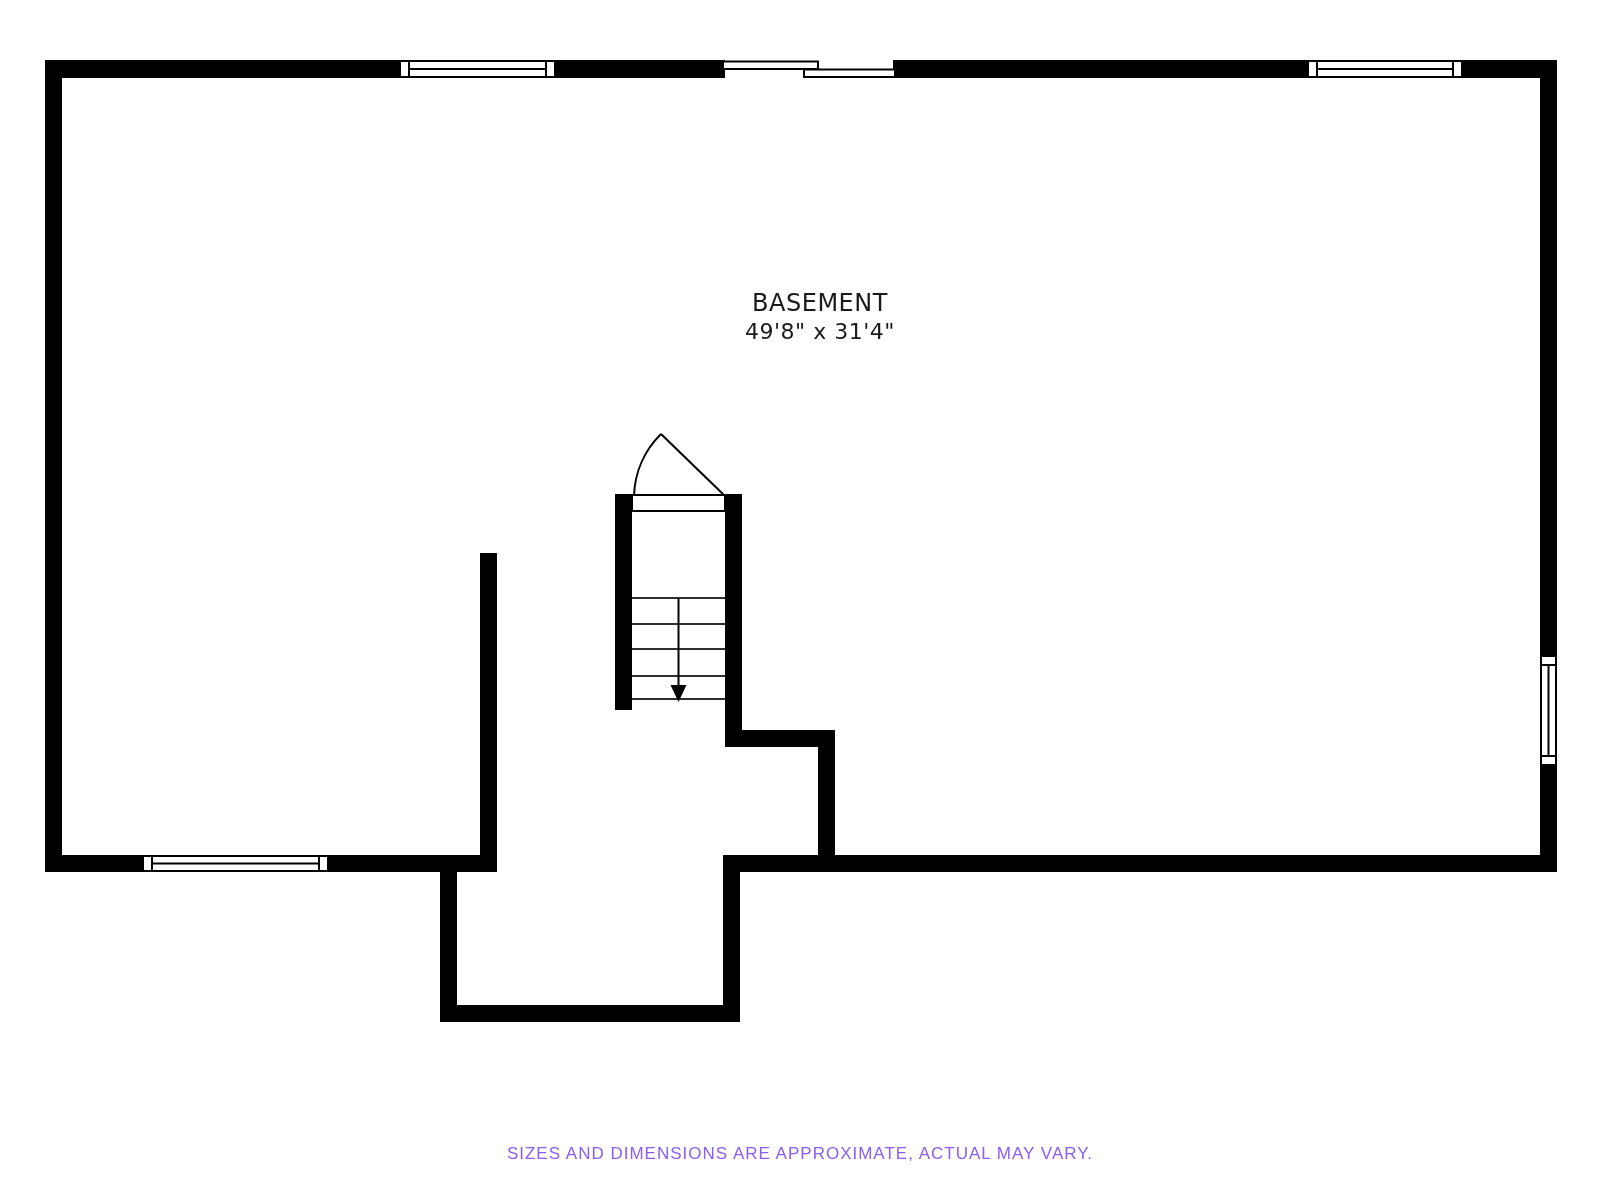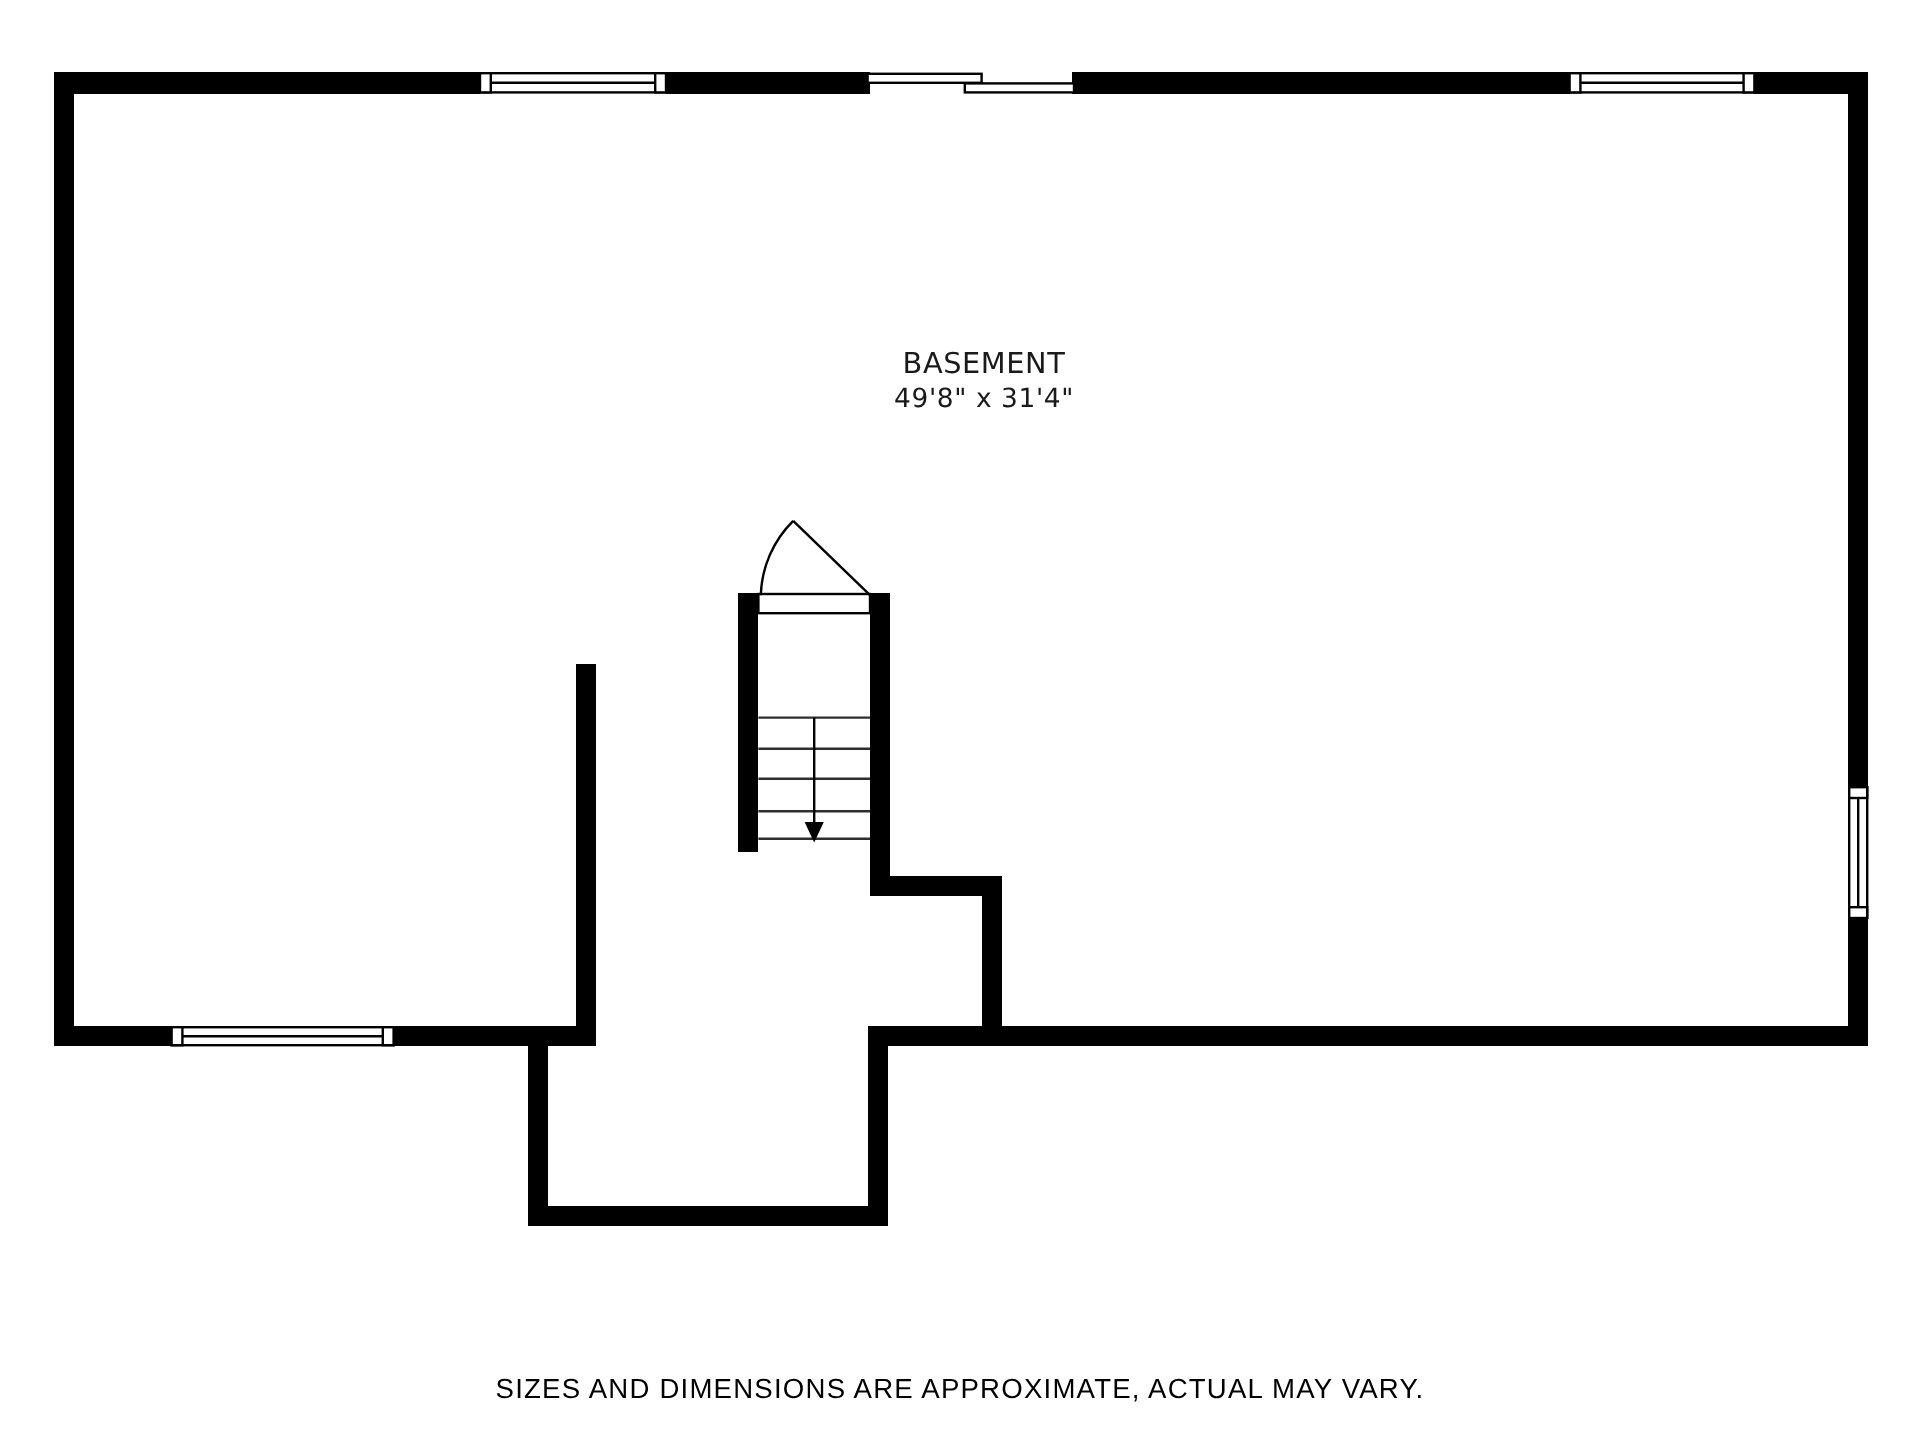--- a/index.html
+++ b/index.html
@@ -36,23 +36,23 @@
     fill: #1a1a1a;
     letter-spacing: 0.5px;
   }
   #footer-disclaimer {
     position: absolute;
     left: 0;
     top: 1144px;
     width: 1600px;
     text-align: center;
     font-family: "Liberation Sans", sans-serif;
-    font-size: 23px;
+    font-size: 17px;
     letter-spacing: 1px;
-    color: #000000;
+    color: #8b5cf6;
   }
 </style>
 </head>
 <body>
 
 <svg id="plan-svg" width="1600" height="1200" viewBox="0 0 1600 1200">
 
   <g shape-rendering="crispEdges">
 
     <rect class="wall" x="45" y="60" width="355" height="18"></rect>

